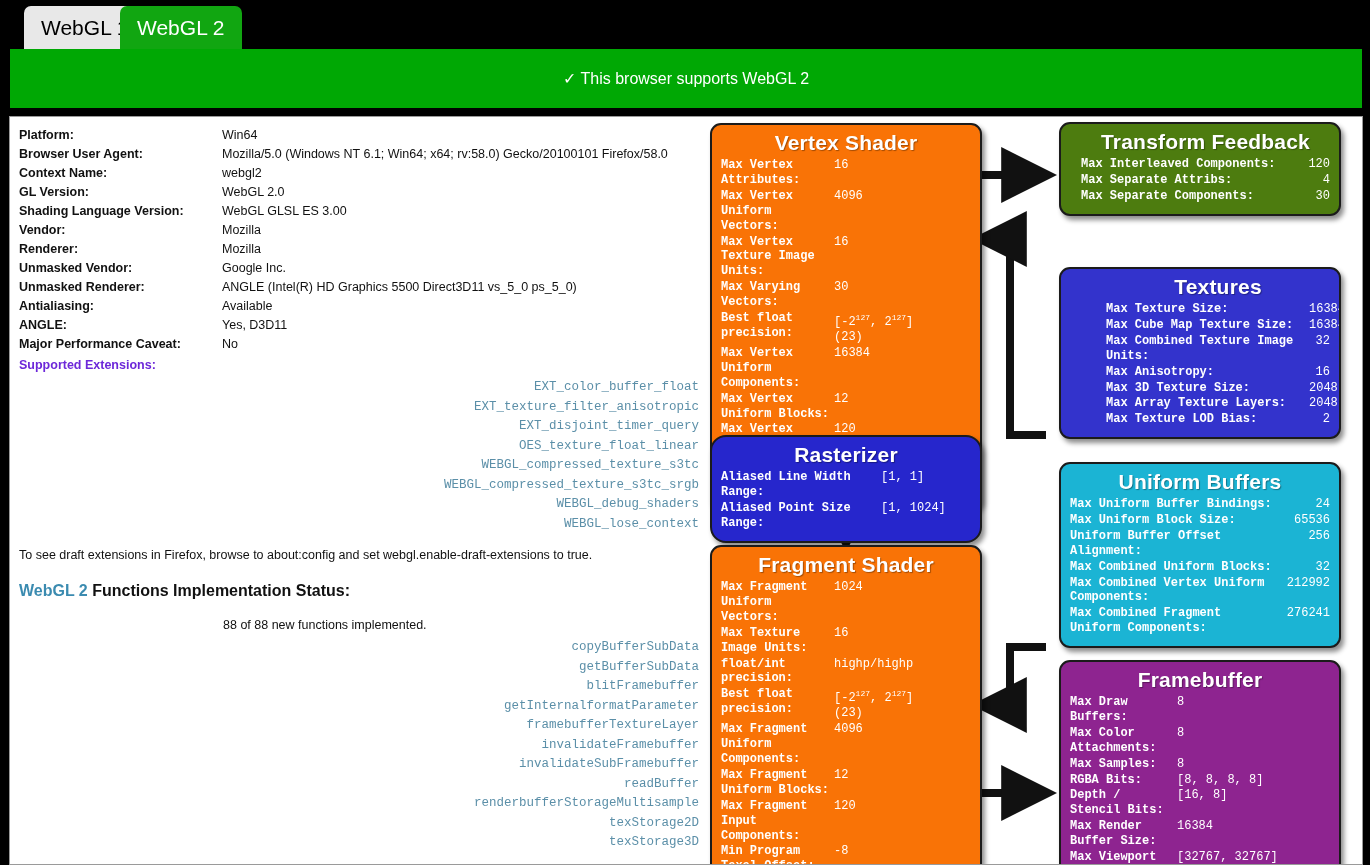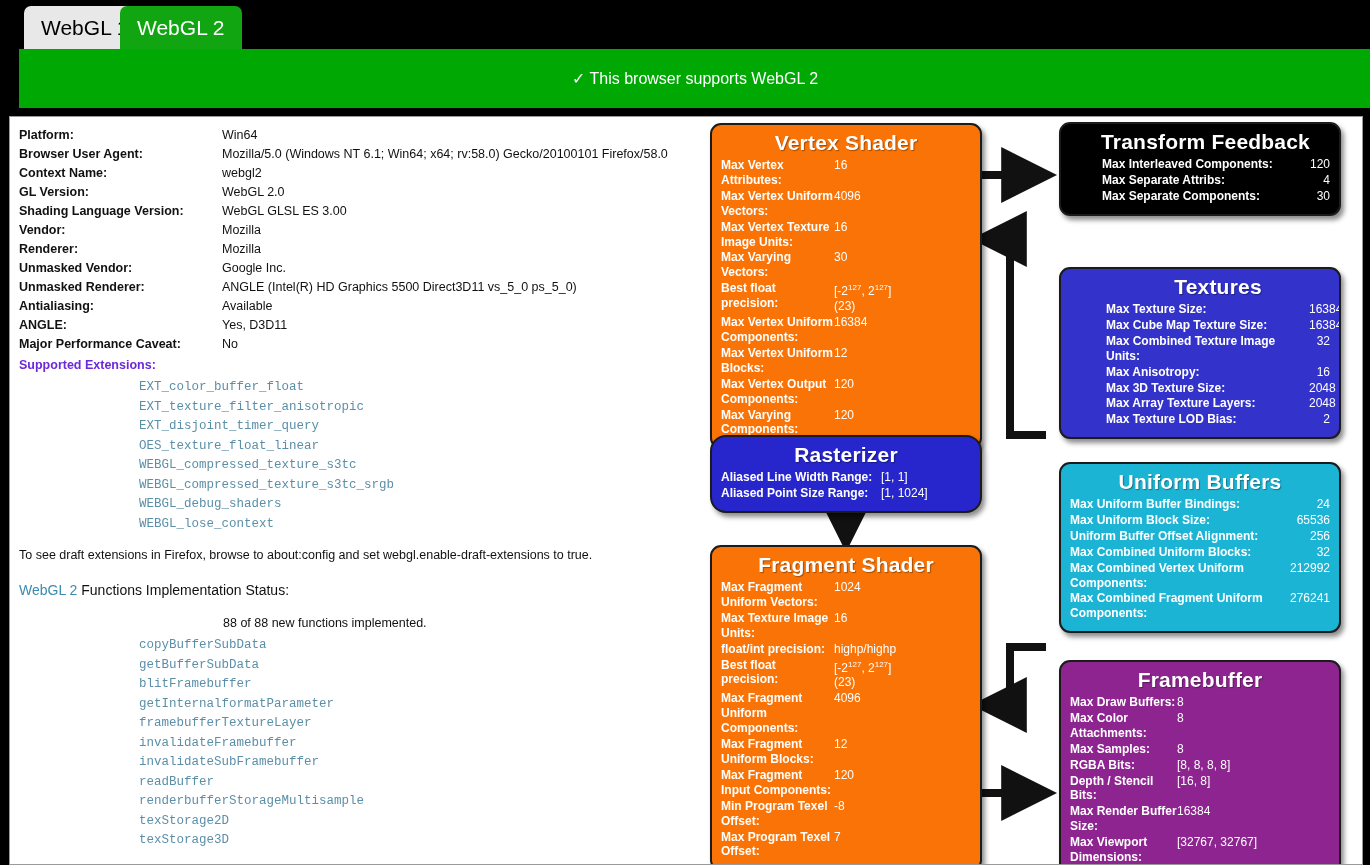--- a/index.html
+++ b/index.html
@@ -22,48 +22,48 @@
   }
   .tab.inactive { left: 24px; background: #e8e8e8; color: #000000; }
   .tab.active   { left: 120px; background: #11a611; color: #ffffff; }
 
   
   .banner {
     position: absolute; left: 10px; top: 49px;
     width: 1352px; height: 59px;
     background: #00a804; color: #fff;
     font-size: 16px;
-    display: flex; align-items: center; justify-content: center; margin-left: 9px;
+    display: flex; align-items: center; justify-content: center;
   }
 
   
   .sheet {
     position: absolute; left: 9px; top: 116px;
     width: 1354px; height: 749px;
     background: #fff; border: 1px solid #9a9a9a;
     overflow: hidden;
   }
 
   
   .info { position: absolute; left: 9px; top: 9px; width: 680px; }
   .inforow { display: flex; font-size: 12.5px; line-height: 19px; color: #111; }
   .infokey { width: 203px; font-weight: bold; flex: none; }
   .infoval { flex: 1; }
 
   .seclabel { font-size: 12.5px; font-weight: bold; color: #6d28d9; margin-top: 4px; }
 
-  .codelist { margin-left: 120px; margin-top: 6px; }
+  .codelist { margin-left: 84px; margin-top: 6px; text-align: right; }
   .codeitem {
     font-family: "Liberation Mono", monospace;
     font-size: 12.5px; line-height: 19.5px;
     color: #5b8fa8; cursor: pointer;
   }
 
   .note { margin-top: 14px; font-size: 12.5px; color: #111; }
-  .statusline { margin-top: 20px; font-size: 14px; font-weight: normal; color: #111; }
+  .statusline { margin-top: 20px; font-size: 16px; font-weight: bold; color: #111; }
   .statusline .wg { color: #3b8bb0; }
   .implcount { margin-left: 204px; margin-top: 18px; font-size: 12.5px; color: #111; }
 
   
   .diagram { position: absolute; left: 0; top: 0; width: 1354px; height: 749px; pointer-events: none; }
   .diagram > * { pointer-events: auto; }
 
   .box {
     position: absolute;
     border-radius: 11px;
@@ -71,38 +71,38 @@
     box-shadow: 3px 4px 5px rgba(0,0,0,.45);
     padding: 6px 9px 9px 9px;
     color: #fff;
     overflow: hidden;
   }
   .box h3 {
     text-align: center; font-size: 21px; font-weight: bold;
     margin-bottom: 3px; letter-spacing: .2px;
     text-shadow: 1px 1px 1px rgba(0,0,0,.35);
   }
-  .row { display: flex; font-size: 12px; line-height: 14.9px; margin-bottom: 1px; }
+  .row { display: flex; font-size: 12px; line-height: 14.9px; margin-bottom: 1px; font-family: Liberation Mono, monospace; }
   .rk { font-weight: bold; flex: none; }
   .rv { flex: 1; }
   .rv sup { font-size: 8px; vertical-align: super; }
 
   
   .vs .rk { width: 113px; } .vs .rv { }
   .fs .rk { width: 113px; }
   .ra .rk { width: 160px; }
-  .tf .rk { width: 200px; margin-left: 21px; } .tf .rv { text-align: right; }
+  .tf .rk { width: 200px; } .tf .rv { text-align: right; }
   .tx .rk { width: 203px; } .tx .rv { text-align: right; }
   .ub .rk { width: 203px; } .ub .rv { text-align: right; }
   .fb .rk { width: 107px; }
 
   .c-orange { background: #f97306; }
   .c-blue   { background: #2626cc; border-radius: 16px; }
   .c-navy   { background: #3333cc; padding-left: 45px; }
-  .c-teal   { background: #000000; padding-left: 20px; }
+  .c-teal   { background: #4d7c0f; padding-left: 20px; }
   .c-cyan   { background: #1bb4d4; }
   .c-purple { background: #8e2490; }
 
   
   .arrows { position: absolute; left: 0; top: 0; width: 1354px; height: 749px; }
 </style>
 </head>
 <body>
 
 <div id="app">

